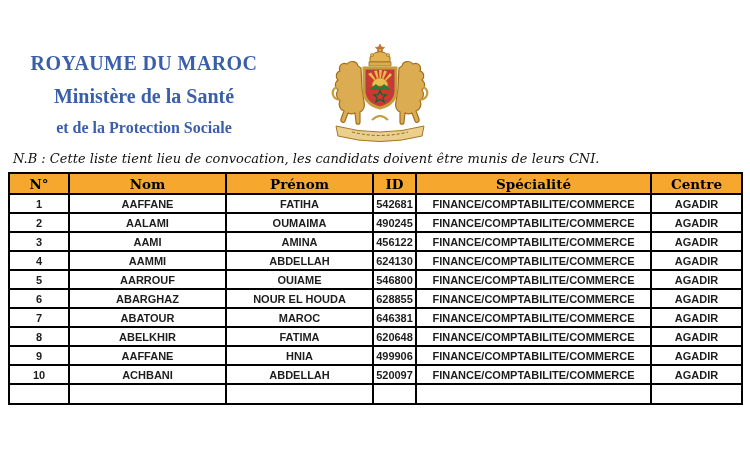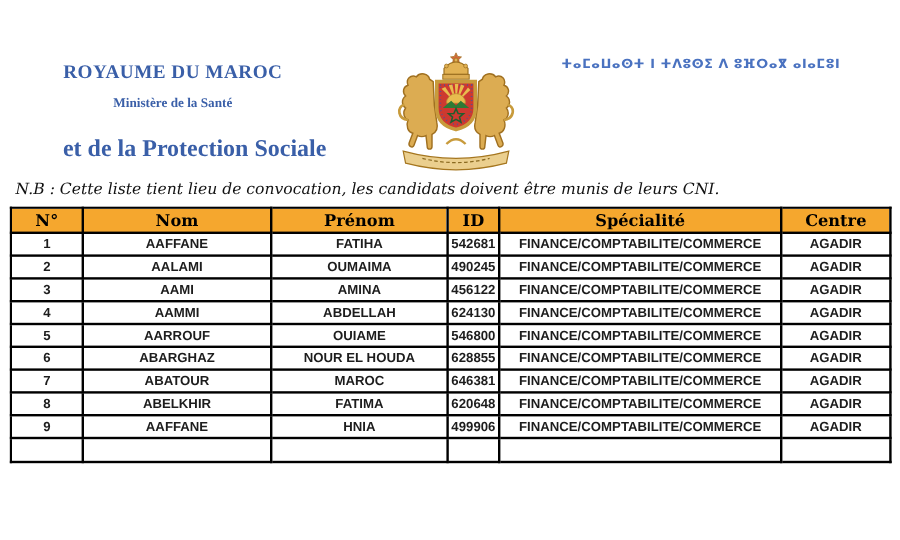--- a/index.html
+++ b/index.html
@@ -7,23 +7,23 @@
     position:relative; width:750px; height:450px; background:#fff;
     font-family:"Liberation Sans", sans-serif; overflow:hidden;
   }
 
   
   .fr-block {
     position:absolute; left:16px; top:52px; width:256px; text-align:center;
     font-family:"Liberation Serif", serif; font-weight:bold;
     color:var(--french-text,#3A5FA8);
   }
-  .fr-line1 { font-size:16px; letter-spacing:.4px; margin-bottom:10px; white-space:nowrap; }
-  .fr-line2 { font-size:11px; margin-bottom:21px; white-space:nowrap; }
-  .fr-line3 { font-size:20px; white-space:nowrap;text-align:right; }
+  .fr-line1 { font-size:20px; letter-spacing:.4px; margin-bottom:10px; white-space:nowrap; }
+  .fr-line2 { font-size:20px; margin-bottom:11px; white-space:nowrap; }
+  .fr-line3 { font-size:16px; white-space:nowrap; }
 
   .emblem { position:absolute; left:322px; top:40px; }
 
   .ar-block {
     position:absolute; left:446px; top:48px; width:276px; text-align:center;
     color:var(--arabic-text,#4A72C0);
   }
   .ar-line1 { font-family:"DejaVu Sans", sans-serif; font-weight:bold; font-size:16.5px; direction:rtl; line-height:1.3; white-space:nowrap; }
   .tf-line1 { font-family:"DejaVu Sans", sans-serif; font-weight:bold; font-size:11px; letter-spacing:1.5px; line-height:1.35; white-space:nowrap; }
   .ar-line2 { font-family:"DejaVu Sans", sans-serif; font-weight:bold; font-size:15.5px; direction:rtl; line-height:1.35; white-space:nowrap; }
@@ -104,21 +104,20 @@
         <path d="M50,46 A8,8 0 0 1 66,46 Z" fill="#E8BC4E" stroke="#B98A2E" stroke-width="0.6"></path>
         <path d="M47,50 l7,-6 4,4 4,-4 7,6 z" fill="#2F7A35"></path>
         <path d="M58,50.5 L59.8,54.6 L64.2,54.8 L60.9,57.6 L62.1,61.8 L58,59.5 L53.9,61.8 L55.1,57.6 L51.8,54.8 L56.2,54.6 Z" fill="#CD3930" stroke="#1F5E2E" stroke-width="1.3"></path>
       </g>
 
       <path d="M50,80 Q58,72 66,80" stroke="#C89B3C" stroke-width="2" fill="none"></path>
     </svg>
   </div>
 
   <div class="ar-block">
-    <div class="tf-line2">ⵜⴰⵎⴰⵡⴰⵙⵜ ⵏ ⵜⴷⵓⵙⵉ ⴷ ⵓⴼⵔⴰⴳ ⴰⵏⴰⵎⵓⵏ</div>
   </div>
 
   <div class="notice">N.B : Cette liste tient lieu de convocation, les candidats doivent être munis de leurs CNI.</div>
 
   <div class="table-clip">
     <table class="candidates">
       <colgroup>
         <col style="width:60px">
           <col style="width:157px">
           <col style="width:147px">
@@ -202,20 +201,28 @@
             <td>AGADIR</td>
           </tr>
           <tr>
             <td>9</td>
             <td>AAFFANE</td>
             <td>HNIA</td>
             <td>499906</td>
             <td>FINANCE/COMPTABILITE/COMMERCE</td>
             <td>AGADIR</td>
           </tr>
+          <tr>
+            <td>10</td>
+            <td>ACHBANI</td>
+            <td>ABDELLAH</td>
+            <td>520097</td>
+            <td>FINANCE/COMPTABILITE/COMMERCE</td>
+            <td>AGADIR</td>
+          </tr>
           <tr class="partial">
             <td></td>
             <td></td>
             <td></td>
             <td></td>
             <td></td>
             <td></td>
           </tr>
         </tbody>
     </table>

